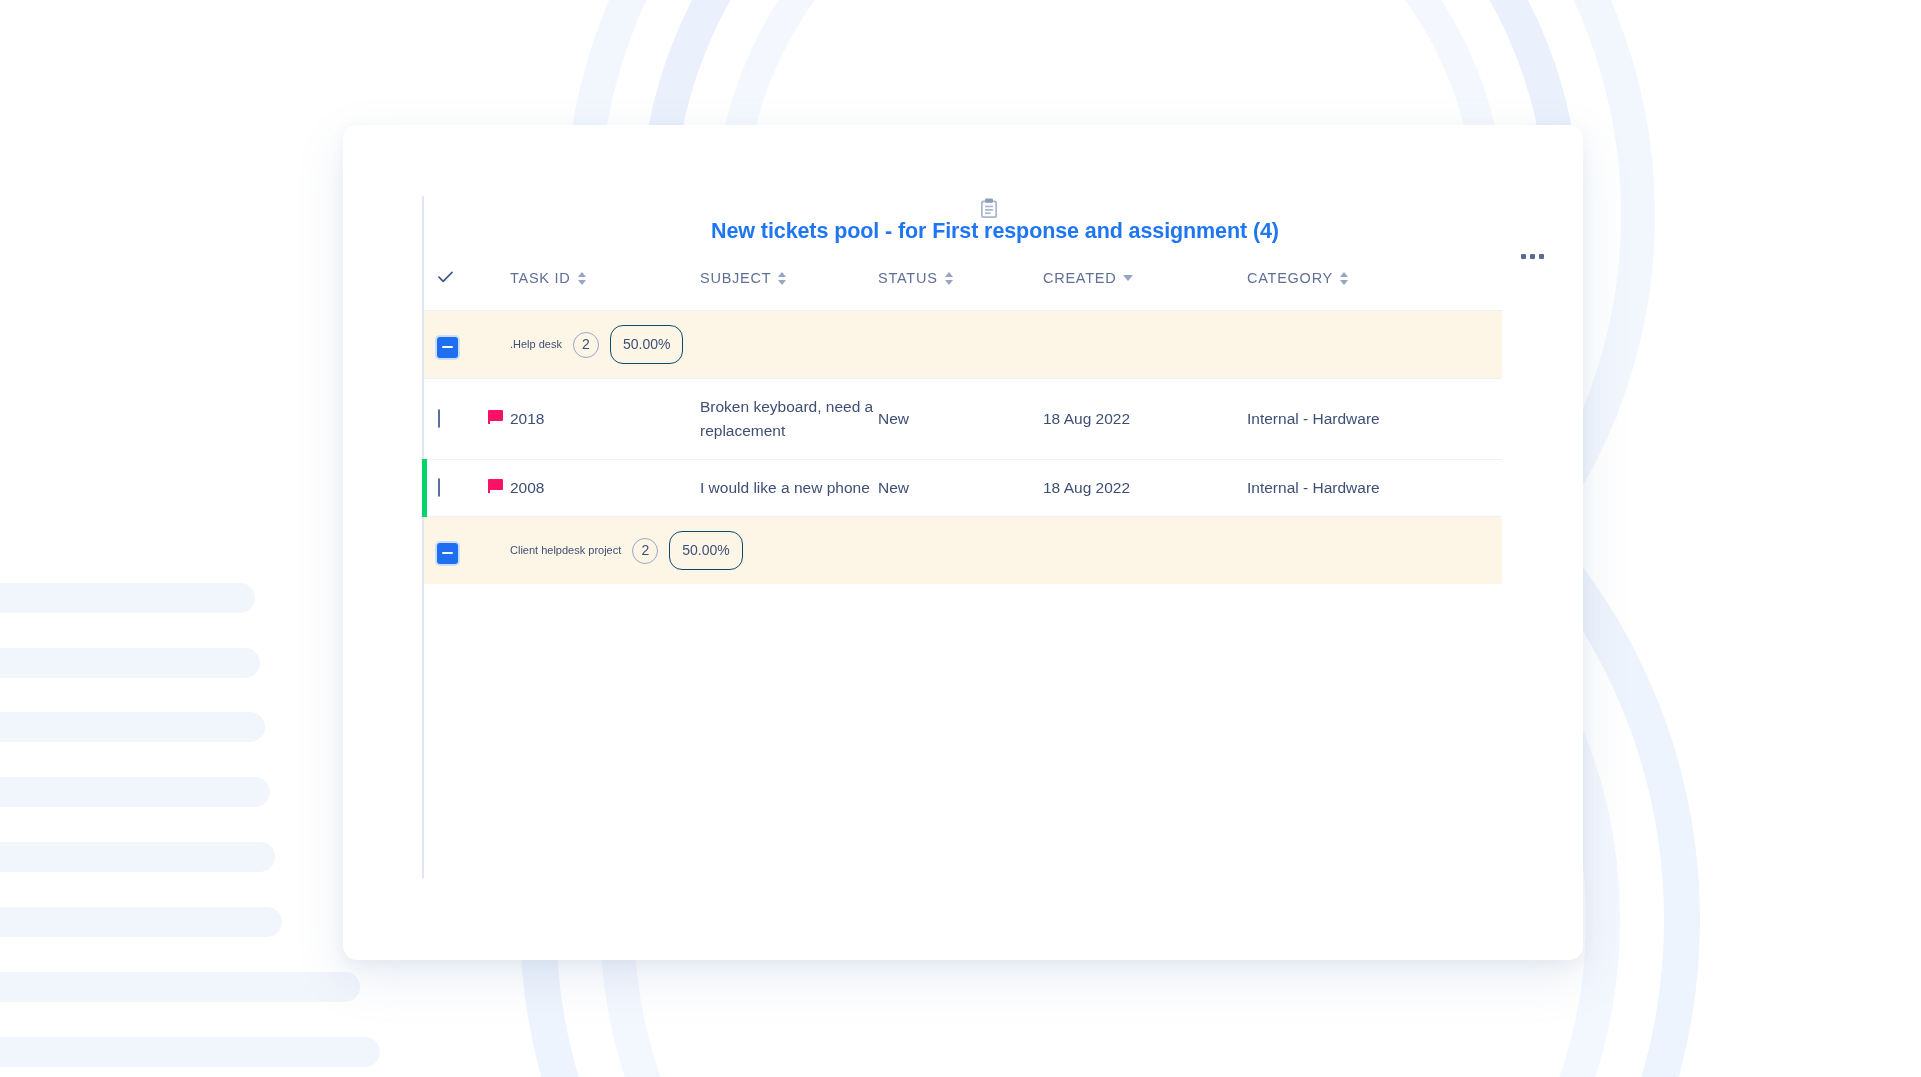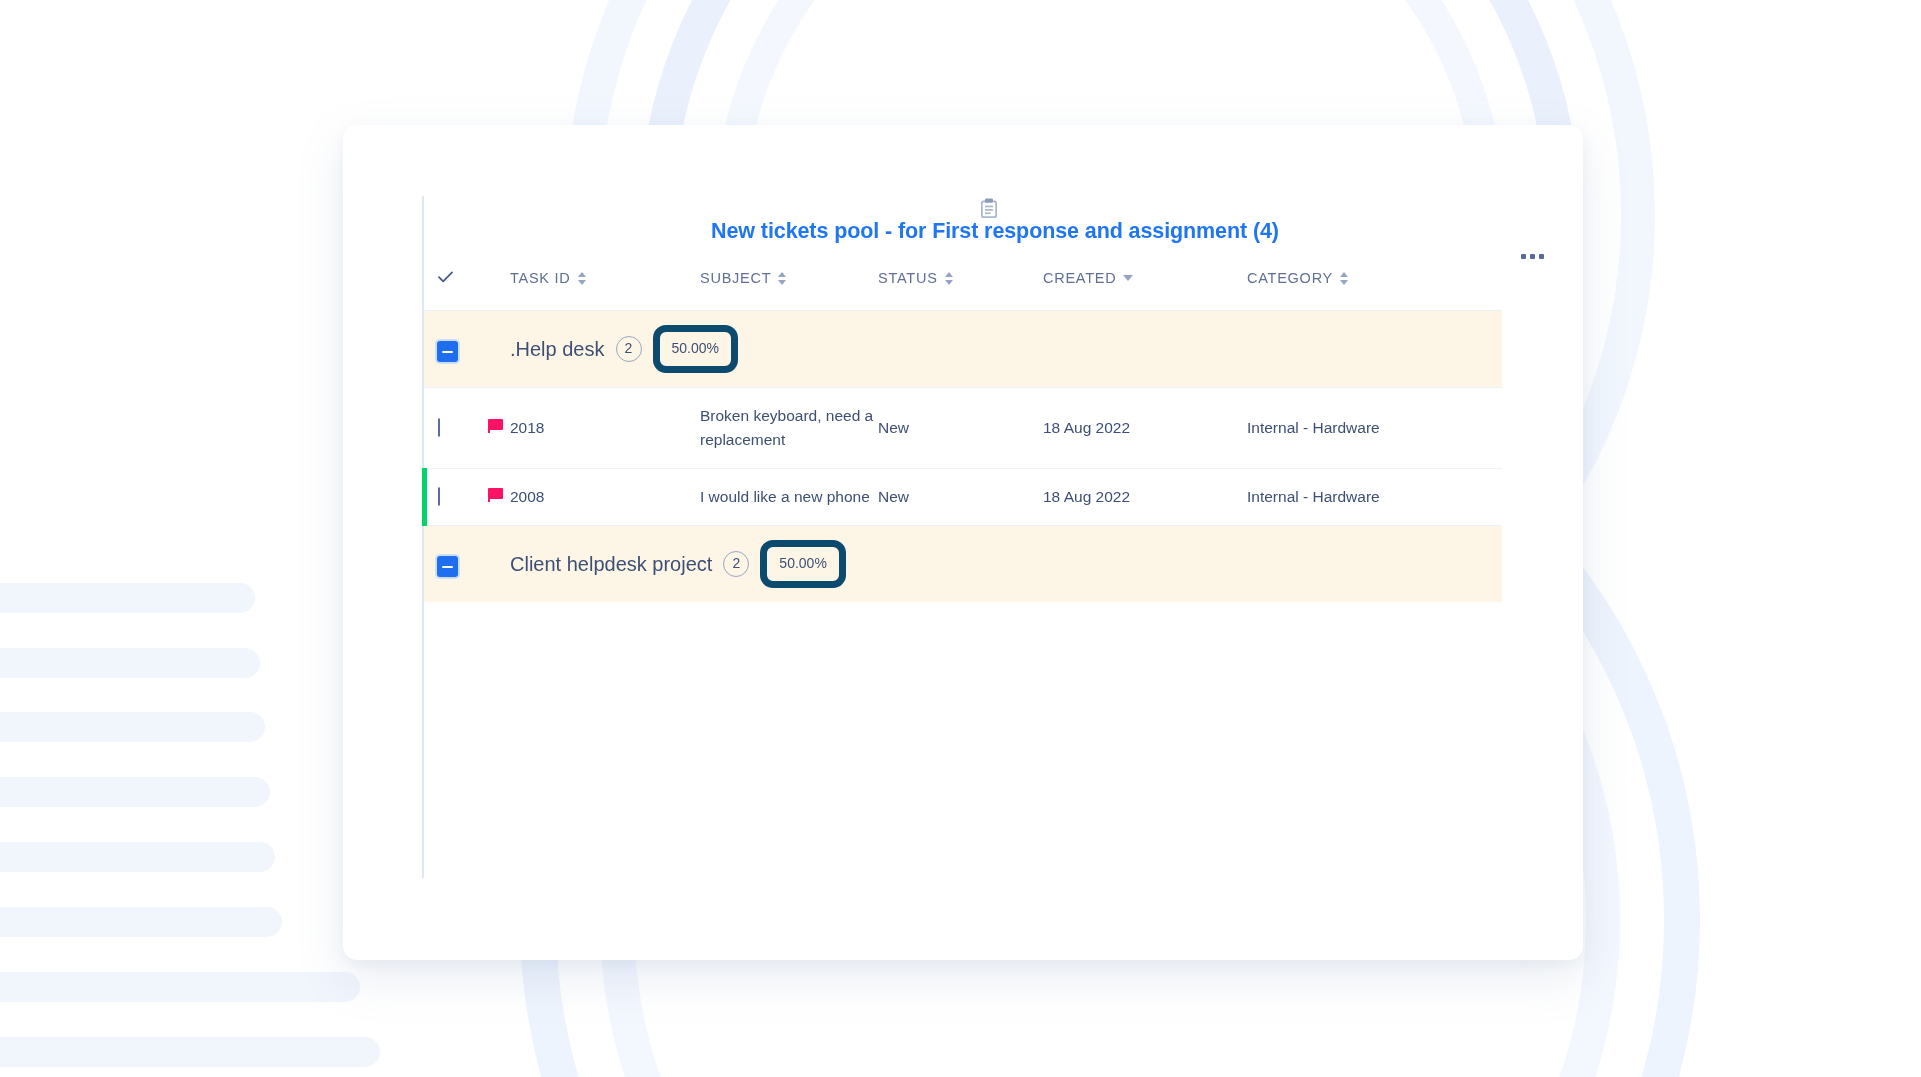--- a/index.html
+++ b/index.html
@@ -196,37 +196,37 @@
     font-size: 15.5px;
     color: #6b7b9f;
     padding-left: 1px;
   }
 
   
   tr.group-row { background: #fdf6e7; border-top: 1px solid #f1e8d4; }
   tr.group-row td { padding: 14px 0; }
 
   .group-cell { display: flex; align-items: center; gap: 11px; }
-  .group-name { font-size: 20px; color: #3e4f75; white-space: nowrap; }
+  .group-name { font-size: 11px; color: #3e4f75; white-space: nowrap; }
 
   .chip-count {
     min-width: 26px; height: 26px;
     padding: 0 7px;
     border: 1px solid #9aa7c4;
     border-radius: 13px;
     display: inline-flex;
     align-items: center;
     justify-content: center;
     font-size: 14px;
     color: #3e4f75;
   }
   .chip-pct {
     height: 39px;
-    padding: 17px 12px;
-    border: 7px solid #0c4a6e;
+    padding: 4px 12px;
+    border: 1px solid #0c4a6e;
     border-radius: 13px;
     display: inline-flex;
     align-items: center;
     font-size: 14px;
     color: #3e4f75;
     white-space: nowrap;
   }
 
   
   .collapse-toggle {

